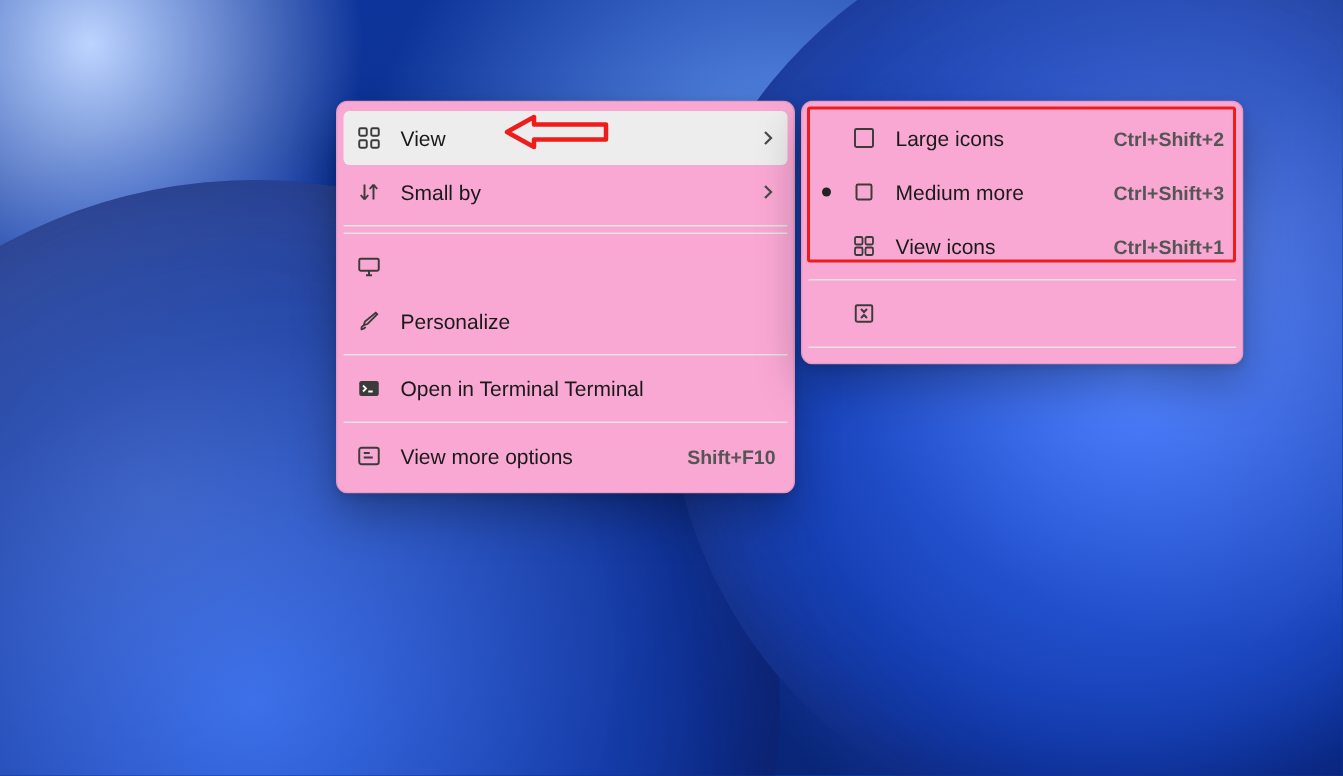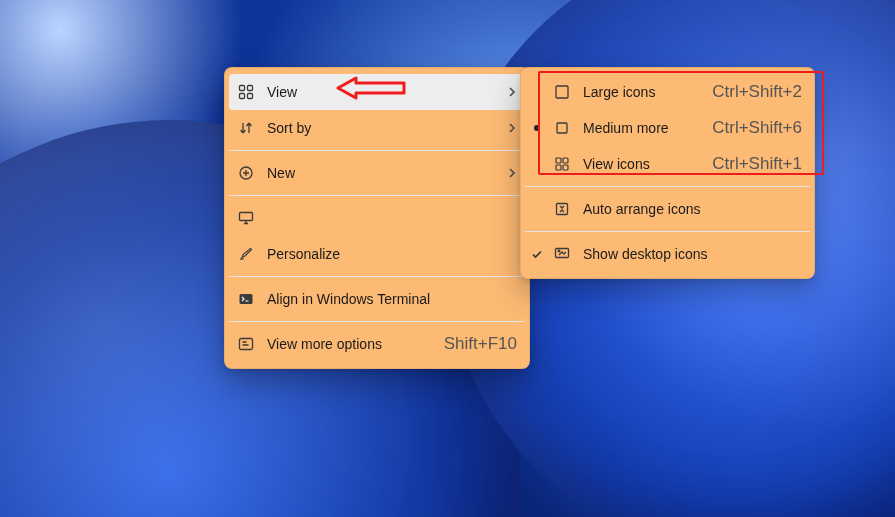--- a/index.html
+++ b/index.html
@@ -35,49 +35,49 @@
     }
     .bg::after{
       width:620px; height:620px; right:-170px; top:-60px;
       background: radial-gradient(circle at 60% 35%, rgba(255,255,255,0.18), rgba(255,255,255,0) 50%),
                   radial-gradient(circle at 50% 50%, #3b72ff, #0a2f9c 72%);
       box-shadow: inset -25px -25px 70px rgba(0,0,30,0.35), inset 25px 35px 90px rgba(255,255,255,0.1);
     }
 
     .menu {
       position: absolute;
-      background: #fdba74;
+      background: #f9a8d4;
       border: 1px solid rgba(0,0,0,0.08);
       border-radius: 8px;
       box-shadow: 0 14px 30px rgba(0,0,0,0.28), 0 2px 6px rgba(0,0,0,0.12);
       padding: 6px 0;
       color: #1a1a1a;
     }
     .menu.primary { left: 224px; top: 67px; width: 306px; }
-    .menu.sub     { left: 520px; top: 67px; width: 295px; }
+    .menu.sub     { left: 534px; top: 67px; width: 295px; }
 
     .item {
       display: flex;
       align-items: center;
       height: 36px;
       padding: 0 12px 0 12px;
       cursor: default;
       position: relative;
     }
     .item.hover { background: #ededed; border-radius: 4px; margin: 0 4px; padding: 0 8px; }
     .item .icon {
       width: 18px; height: 18px;
       display: inline-flex; align-items: center; justify-content: center;
       margin-right: 12px;
       color: #3b3b3b;
       flex-shrink: 0;
     }
     .item .label { flex: 1 1 auto; }
     .item .chev { color: #4a4a4a; flex-shrink:0; }
-    .item .accel { color: #555; font-size: 17px; margin-left: 10px; flex-shrink:0; }
+    .item .accel { color: #555; font-size: 13px; margin-left: 10px; flex-shrink:0;font-weight:bold; }
 
     .sub .item { padding-left: 32px; }
     .sub .item .tick {
       position: absolute; left: 10px; width: 14px; color: #333;
     }
     .sub .item .bullet {
       position: absolute; left: 13px; width: 6px; height:6px; background:#222; border-radius:50%;
     }
 
     .sep { height: 1px; background: #e4e4e4; margin: 4px 4px; }
@@ -124,45 +124,31 @@
     </span>
   </div>
 
   <div class="item">
     <span class="icon">
       <svg width="16" height="16" viewBox="0 0 16 16" fill="none" stroke="currentColor" stroke-width="1.3">
         <path d="M5 3v10M5 13l-2.5-3M5 13l2.5-3"></path>
           <path d="M11 13V3M11 3l-2.5 3M11 3l2.5 3"></path>
       </svg>
     </span>
-    <span class="label">Sort by</span>
+    <span class="label">Small by</span>
     <span class="chev">
       <svg width="10" height="12" viewBox="0 0 10 12" fill="none" stroke="currentColor" stroke-width="1.5">
           <path d="M3 2l4 4-4 4"></path>
         </svg>
     </span>
   </div>
 
 
   <div class="sep"></div>
 
-  <div class="item">
-    <span class="icon">
-      <svg width="16" height="16" viewBox="0 0 16 16" fill="none" stroke="currentColor" stroke-width="1.3">
-        <circle cx="8" cy="8" r="6"></circle>
-          <path d="M8 5v6M5 8h6"></path>
-      </svg>
-    </span>
-    <span class="label">New</span>
-    <span class="chev">
-      <svg width="10" height="12" viewBox="0 0 10 12" fill="none" stroke="currentColor" stroke-width="1.5">
-          <path d="M3 2l4 4-4 4"></path>
-        </svg>
-    </span>
-  </div>
 
   <div class="sep"></div>
 
   <div class="item">
     <span class="icon">
       <svg width="16" height="16" viewBox="0 0 16 16" fill="none" stroke="currentColor" stroke-width="1.3">
         <rect x="1.5" y="2.5" width="13" height="8" rx="1"></rect>
           <path d="M6 13.5h4M8 10.5v3"></path>
       </svg>
     </span>
@@ -180,21 +166,21 @@
 
   <div class="sep"></div>
 
   <div class="item">
     <span class="icon">
       <svg width="16" height="16" viewBox="0 0 16 16" fill="currentColor">
         <rect x="1.5" y="3" width="13" height="10" rx="1.5"></rect>
         <path d="M4 6l2 2-2 2M7.5 10h3" stroke="#f9f9f9" stroke-width="1.2" fill="none"></path>
       </svg>
     </span>
-    <span class="label">Align in Windows Terminal</span>
+    <span class="label">Open in Terminal Terminal</span>
   </div>
 
   <div class="sep"></div>
 
   <div class="item">
     <span class="icon">
       <svg width="16" height="16" viewBox="0 0 16 16" fill="none" stroke="currentColor" stroke-width="1.3">
         <rect x="1.5" y="2.5" width="13" height="11" rx="1.5"></rect>
           <path d="M4.5 6h4M4.5 9h6"></path>
       </svg>
@@ -217,21 +203,21 @@
   </div>
 
   <div class="item">
     <span class="bullet"></span>
     <span class="icon">
       <svg width="16" height="16" viewBox="0 0 16 16" fill="none" stroke="currentColor" stroke-width="1.3">
           <rect x="3" y="3" width="10" height="10" rx="1"></rect>
         </svg>
     </span>
     <span class="label">Medium more</span>
-    <span class="accel">Ctrl+Shift+6</span>
+    <span class="accel">Ctrl+Shift+3</span>
   </div>
 
   <div class="item">
     <span class="icon">
       <svg width="16" height="16" viewBox="0 0 16 16" fill="none" stroke="currentColor" stroke-width="1.2">
         <rect x="2" y="2" width="5" height="5" rx="1"></rect>
           <rect x="9" y="2" width="5" height="5" rx="1"></rect>
         <rect x="2" y="9" width="5" height="5" rx="1"></rect>
           <rect x="9" y="9" width="5" height="5" rx="1"></rect>
       </svg>
@@ -242,41 +228,25 @@
 
   <div class="sep"></div>
 
   <div class="item">
     <span class="icon">
       <svg width="16" height="16" viewBox="0 0 16 16" fill="none" stroke="currentColor" stroke-width="1.3">
         <rect x="2.5" y="2.5" width="11" height="11" rx="1"></rect>
           <path d="M6 5l2 2 2-2M6 11l2-2 2 2"></path>
       </svg>
     </span>
-    <span class="label">Auto arrange icons</span>
-  </div>
-
-
-  <div class="sep"></div>
-
-  <div class="item">
-    <span class="tick">
-      <svg width="12" height="12" viewBox="0 0 12 12" fill="none" stroke="currentColor" stroke-width="1.6">
-          <path d="M2 6.5l2.5 2.5L10 3.5"></path>
-        </svg>
-    </span>
-    <span class="icon">
-      <svg width="16" height="16" viewBox="0 0 16 16" fill="none" stroke="currentColor" stroke-width="1.3">
-        <rect x="1.5" y="2.5" width="13" height="9" rx="1"></rect>
-          <path d="M5 9l3-3 2 2 2-2"></path>
-          <circle cx="5" cy="5" r="0.8" fill="currentColor"></circle>
-      </svg>
-    </span>
-    <span class="label">Show desktop icons</span>
-  </div>
+  </div>
+
+
+  <div class="sep"></div>
+
 </div>
 
 <div class="redbox submenu-top"></div>
 
 <div class="arrow">
   <svg width="74" height="28" viewBox="0 0 74 28">
     <path d="M2 14 L20 4 L20 9 L68 9 L68 19 L20 19 L20 24 Z" fill="none" stroke="#ef1c1c" stroke-width="3" stroke-linejoin="round"></path>
   </svg>
 </div>
 

